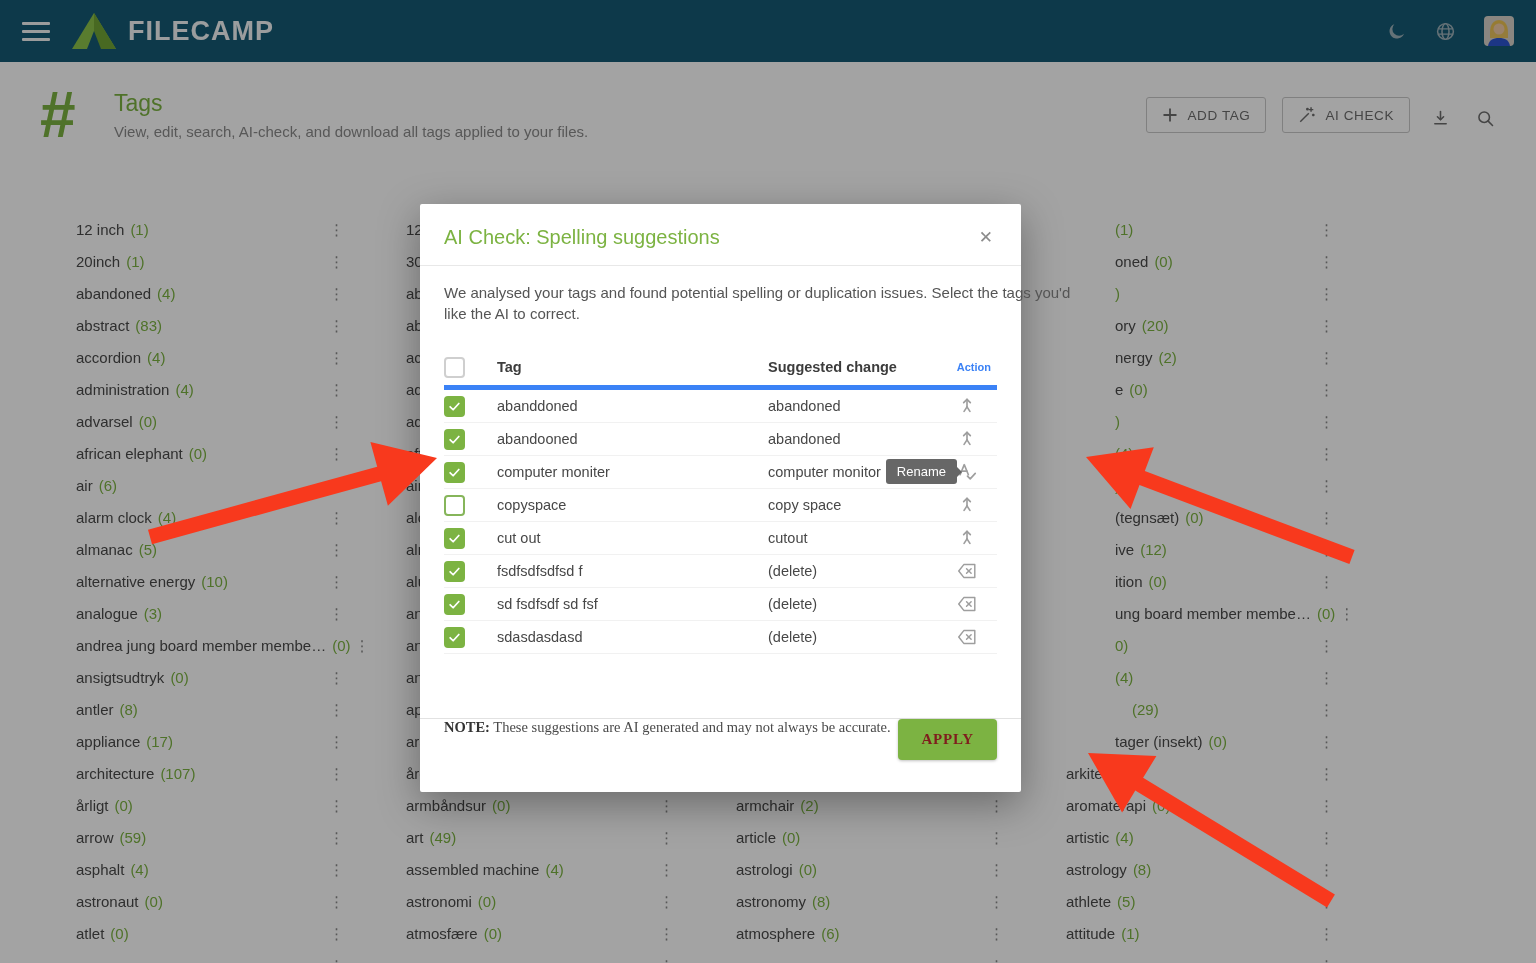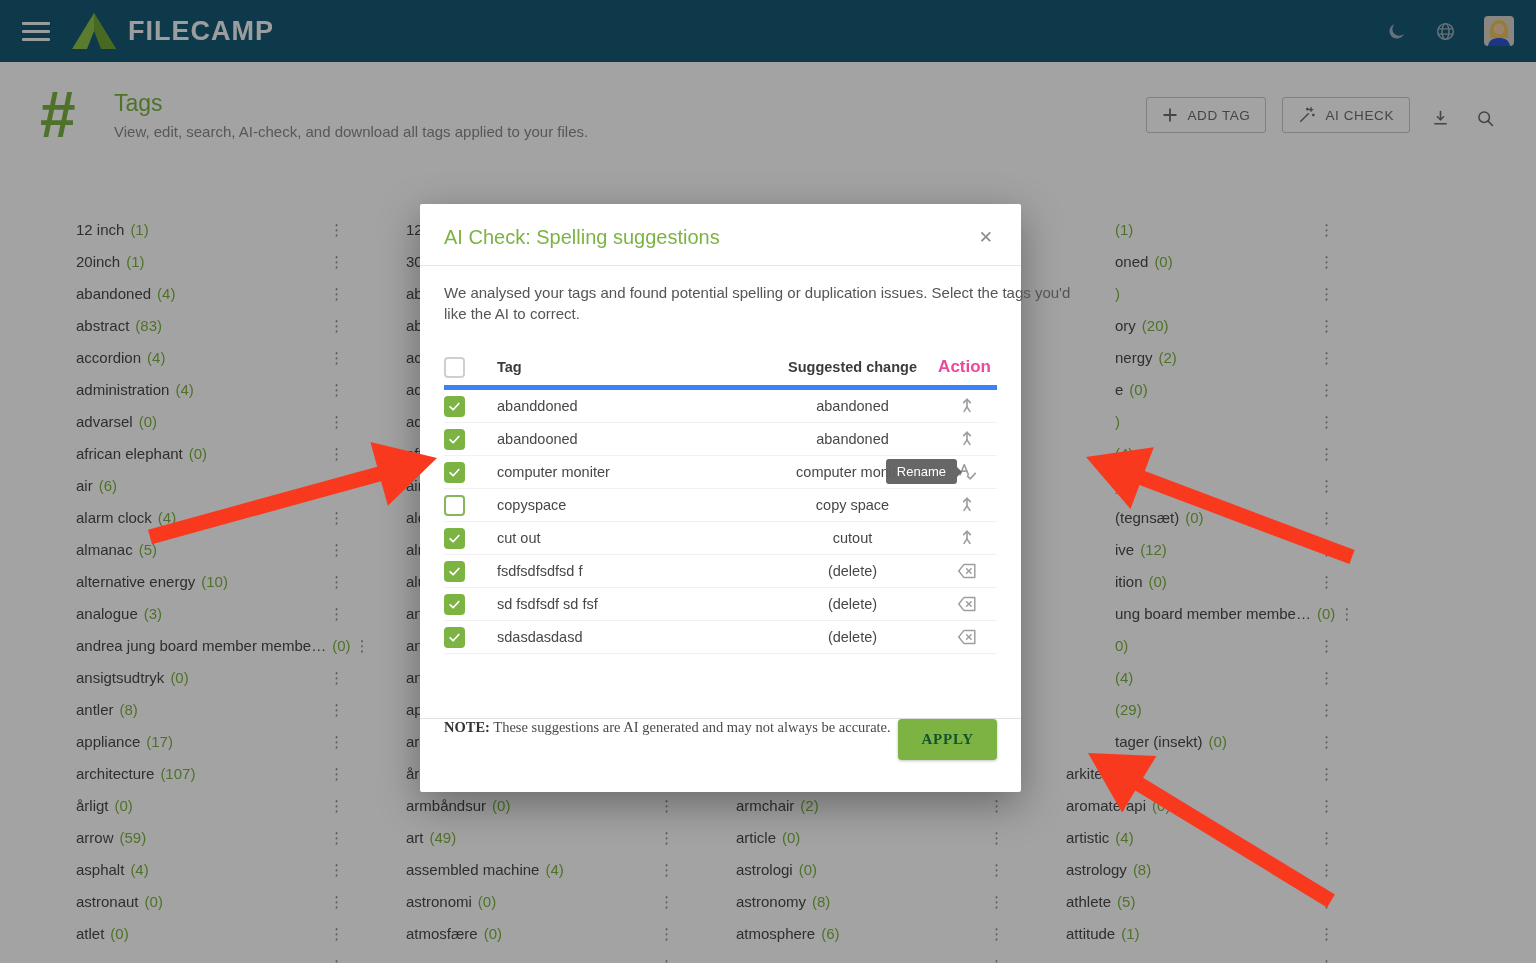--- a/index.html
+++ b/index.html
@@ -46,38 +46,38 @@
   .modal-title{color:#7cb342;font-size:20px;}
   .modal-close{margin-left:auto;color:#8c8c8c;font-size:17px;cursor:pointer;padding:2px 4px;}
   .modal-hr{border:none;border-top:1px solid #e8e8e8;margin:0;}
   .modal-body{padding:16px 24px 0 24px;}
   .intro{color:#555;font-size:15px;line-height:21px;width:650px;}
   .stable{margin-top:25px;}
   .trow{display:flex;align-items:center;height:32px;border-bottom:1px solid #f1f1f1;position:relative;}
   .trow.thead{height:36px;border-bottom:5px solid #3b82f6;}
   .c-check{width:53px;display:flex;align-items:center;}
   .c-tag{width:271px;color:#474747;font-size:14.5px;}
-  .c-sugg{flex:1;color:#474747;font-size:14.5px;text-align:center;}
+  .c-sugg{flex:1;color:#474747;font-size:14.5px;}
   .c-action{width:60px;display:flex;justify-content:center;}
   .thead .c-tag,.thead .c-sugg{color:#3c3c3c;font-weight:bold;}
-  .thead .c-action{color:#ec4899;font-weight:bold;font-size:17px;justify-content:flex-end;padding-right:6px;box-sizing:border-box;text-align:right;}
+  .thead .c-action{color:#3b82f6;font-weight:bold;font-size:11px;justify-content:flex-end;padding-right:6px;box-sizing:border-box;text-align:right;}
   .cb{width:21px;height:21px;border-radius:4px;box-sizing:border-box;cursor:pointer;display:flex;align-items:center;justify-content:center;}
   .cb.checked{background:#7cb342;}
   .cb.un{background:#fff;border:2px solid #86b55a;}
   .cb.gray{background:#fff;border:2px solid #cfcfcf;}
   .act-icon{cursor:pointer;display:flex;}
   .tooltip{position:absolute;right:40px;top:3px;background:rgba(97,97,97,.96);color:#fff;
     font-size:13px;padding:5px 11px;border-radius:3px;white-space:nowrap;}
   .tooltip::after{content:"";position:absolute;right:-5px;top:50%;margin-top:-5px;
     border-top:5px solid transparent;border-bottom:5px solid transparent;border-left:5px solid rgba(97,97,97,.96);}
   .modal-footer{position:absolute;left:0;right:0;bottom:0;height:74px;border-top:1px solid #e2e2e2;
     display:flex;align-items:flex-start;padding:0 24px;box-sizing:border-box;font-family:Liberation Serif, serif;}
   .note{color:#4a4a4a;font-size:14.5px;}
   .note b{color:#333;}
-  .apply-btn{margin-left:auto;background:#7cb342;color:#14532d;border:none;border-radius:4px;
+  .apply-btn{margin-left:auto;background:#7cb342;color:#7f1d1d;border:none;border-radius:4px;
     font-family:inherit;font-size:15px;font-weight:bold;letter-spacing:.8px;padding:12px 23px;
     cursor:pointer;box-shadow:0 1px 3px rgba(0,0,0,.25);}
   
   #arrow-layer{position:absolute;inset:0;z-index:30;pointer-events:none;}
 </style>
 </head>
 <body>
 
 <div class="topbar">
   <div class="hamburger">
@@ -535,21 +535,21 @@
       </div>
       <div class="tag-row offset">
         <span class="tcount" style="margin-left:0">0)</span>
         <span class="kebab">⋮</span>
       </div>
       <div class="tag-row offset">
         <span class="tcount" style="margin-left:0">(4)</span>
         <span class="kebab">⋮</span>
       </div>
       <div class="tag-row offset">
-        <span class="tcount" style="margin-left:0">(29)</span>
+        <span class="tcount" style="margin-left:17px">(29)</span>
         <span class="kebab">⋮</span>
       </div>
       <div class="tag-row offset">
         <span class="tname">tager (insekt)</span>
         <span class="tcount">(0)</span>
         <span class="kebab">⋮</span>
       </div>
       <div class="tag-row">
         <span class="tname">arkitekt</span>
         <span class="kebab">⋮</span>

